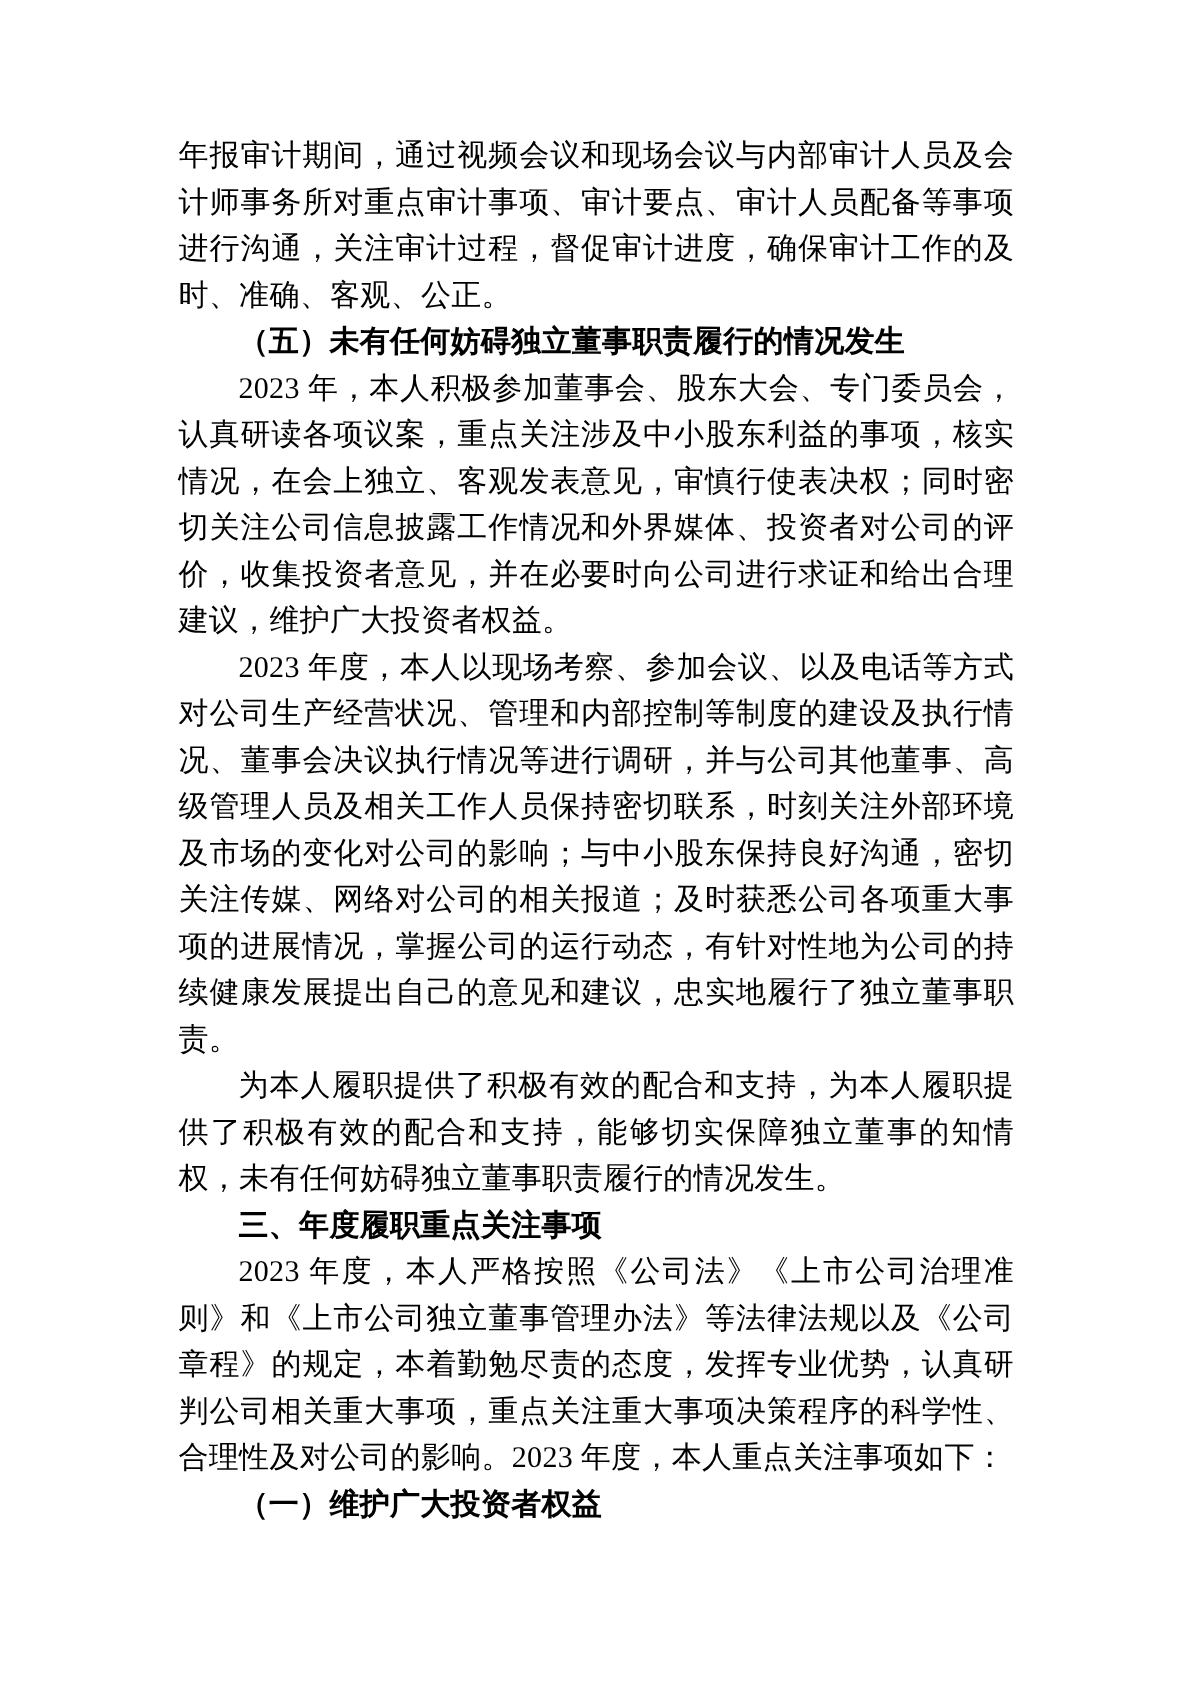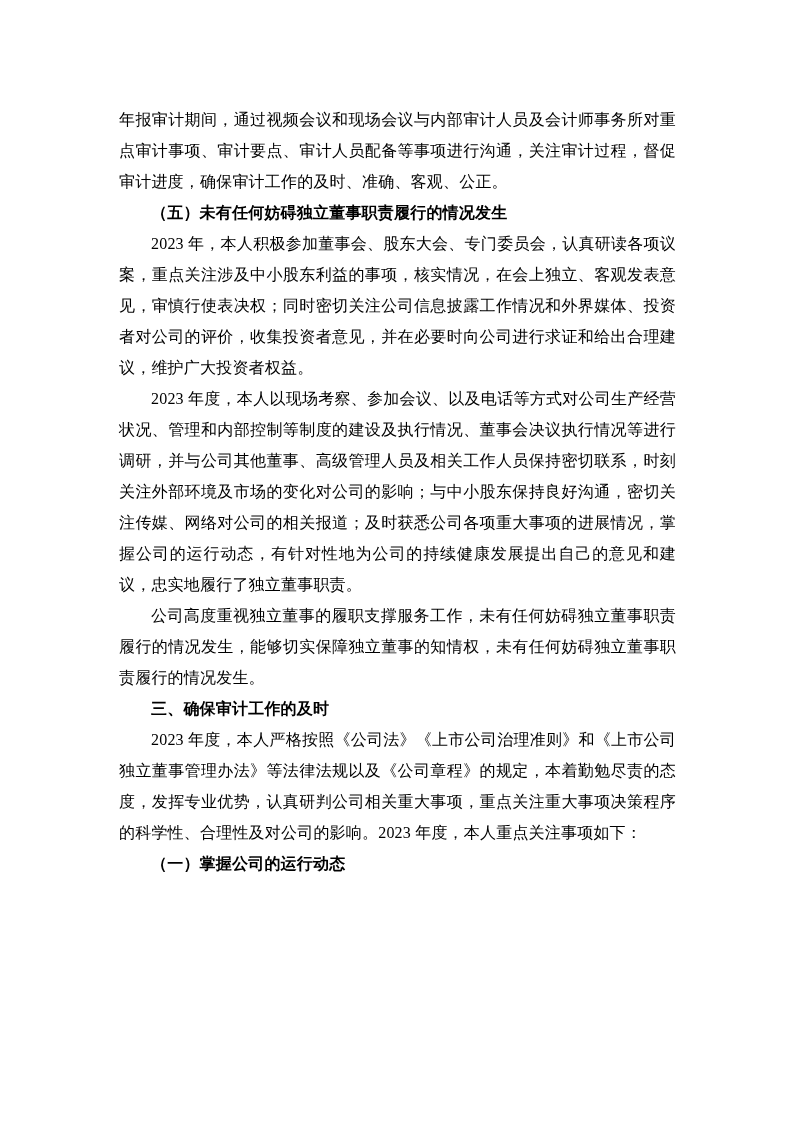--- a/index.html
+++ b/index.html
@@ -12,23 +12,23 @@
     width: 794px;
     height: 1122px;
     background: #ffffff;
     overflow: hidden;
     font-family: "Liberation Serif", "DejaVu Serif", serif;
     color: #000000;
   }
   .content {
     position: absolute;
     left: 119px;
-    top: 104px;
+    top: 89px;
     width: 557px;
-    font-size: 16px;
+    font-size: 20px;
     line-height: 31px;
     text-align: justify;
     text-justify: inter-ideograph;
     letter-spacing: 0.2px;
   }
   .content p {
     margin: 0;
     padding: 0;
     text-indent: 2em;
   }
@@ -41,18 +41,18 @@
 </style>
 </head>
 <body>
 
 <div class="page">
   <div class="content">
     <p class="body no-indent">年报审计期间，通过视频会议和现场会议与内部审计人员及会计师事务所对重点审计事项、审计要点、审计人员配备等事项进行沟通，关注审计过程，督促审计进度，确保审计工作的及时、准确、客观、公正。</p>
     <p class="heading">（五）未有任何妨碍独立董事职责履行的情况发生</p>
     <p class="body">2023 年，本人积极参加董事会、股东大会、专门委员会，认真研读各项议案，重点关注涉及中小股东利益的事项，核实情况，在会上独立、客观发表意见，审慎行使表决权；同时密切关注公司信息披露工作情况和外界媒体、投资者对公司的评价，收集投资者意见，并在必要时向公司进行求证和给出合理建议，维护广大投资者权益。</p>
     <p class="body">2023 年度，本人以现场考察、参加会议、以及电话等方式对公司生产经营状况、管理和内部控制等制度的建设及执行情况、董事会决议执行情况等进行调研，并与公司其他董事、高级管理人员及相关工作人员保持密切联系，时刻关注外部环境及市场的变化对公司的影响；与中小股东保持良好沟通，密切关注传媒、网络对公司的相关报道；及时获悉公司各项重大事项的进展情况，掌握公司的运行动态，有针对性地为公司的持续健康发展提出自己的意见和建议，忠实地履行了独立董事职责。</p>
-    <p class="body">公司高度重视独立董事的履职支撑服务工作，未有任何妨碍独立董事职责履行的情况发生，能够切实保障独立董事的知情权，未有任何妨碍独立董事职责履行的情况发生。</p>
-    <p class="heading">三、确保审计工作的及时</p>
+    <p class="body">为本人履职提供了积极有效的配合和支持，为本人履职提供了积极有效的配合和支持，能够切实保障独立董事的知情权，未有任何妨碍独立董事职责履行的情况发生。</p>
+    <p class="heading">三、年度履职重点关注事项</p>
     <p class="body">2023 年度，本人严格按照《公司法》《上市公司治理准则》和《上市公司独立董事管理办法》等法律法规以及《公司章程》的规定，本着勤勉尽责的态度，发挥专业优势，认真研判公司相关重大事项，重点关注重大事项决策程序的科学性、合理性及对公司的影响。2023 年度，本人重点关注事项如下：</p>
-    <p class="heading">（一）掌握公司的运行动态</p>
+    <p class="heading">（一）维护广大投资者权益</p>
   </div>
 </div>
 
 </body></html>

